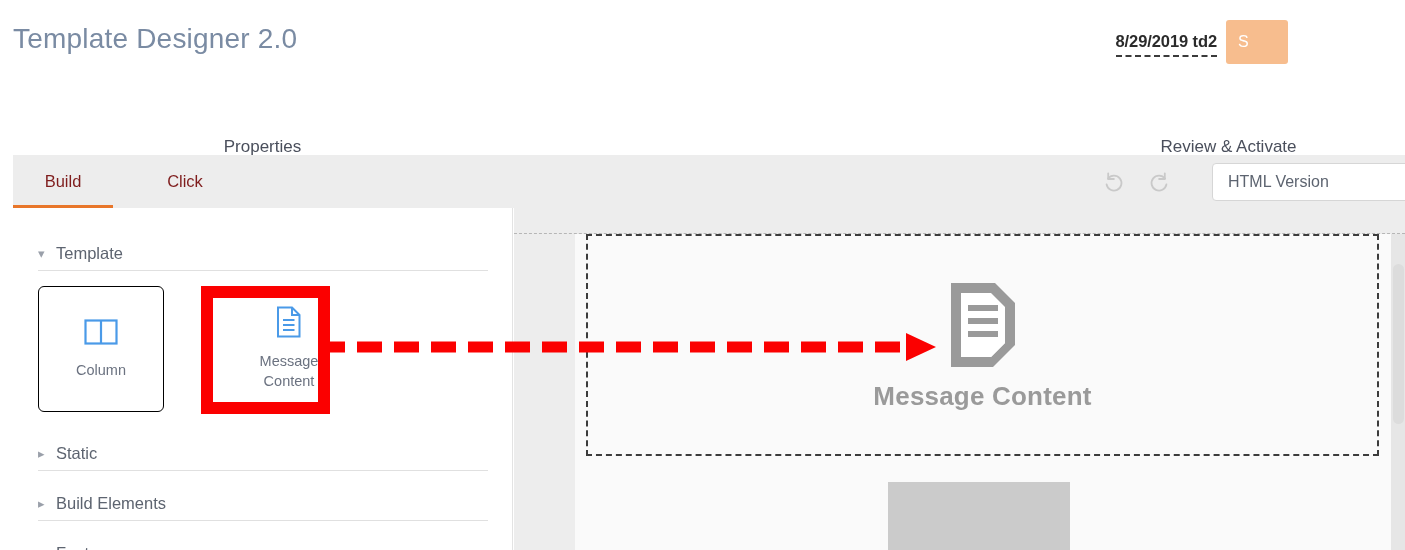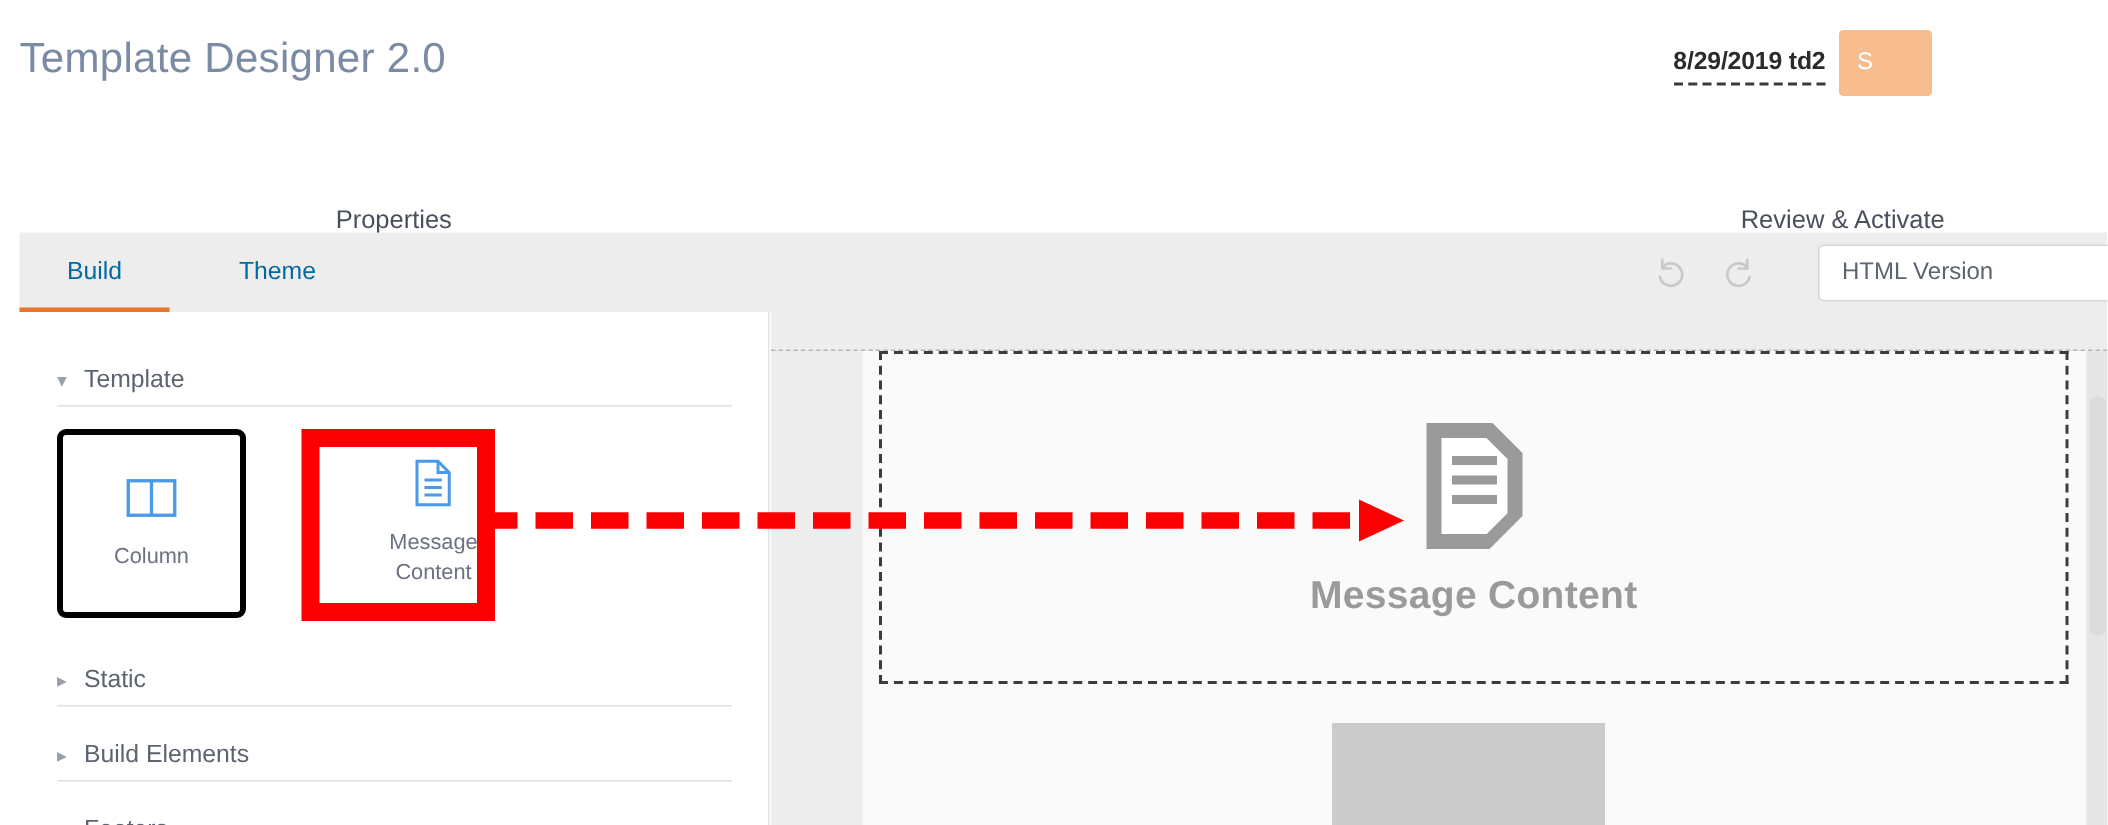--- a/index.html
+++ b/index.html
@@ -102,21 +102,21 @@
     background: #ededed;
   }
   .subtab {
     position: absolute;
     top: 0; height: 53px;
     box-sizing: border-box;
     display: flex;
     align-items: center;
     justify-content: center;
     font-size: 16.5px;
-    color: #0369a1;
+    color: #7f1d1d;
     cursor: pointer;
     user-select: none;
   }
   .subtab.active::after {
     content: "";
     position: absolute;
     left: 0; right: 0; bottom: 0;
     height: 3px;
     background: #e8762a;
   }
@@ -186,21 +186,21 @@
   }
   #section-structure      { top: 28px; }
   #section-headers        { top: 228px; }
   #section-static         { top: 278px; }
   #section-footers        { top: 328px; border-bottom: none; }
 
   .card {
     position: absolute;
     width: 126px; height: 126px;
     background: #ffffff;
-    border: 4px solid #000000;
+    border: 1px solid #000000;
     border-radius: 6px;
     box-sizing: border-box;
     display: flex;
     flex-direction: column;
     align-items: center;
     justify-content: center;
     cursor: grab;
     user-select: none;
   }
   #card-column          { left: 25px; top: 78px; }
@@ -315,21 +315,21 @@
   <button class="save-button">S</button>
 </div>
 
 <div class="maintabs">
   <div class="maintab" id="tab-properties">Properties</div>
   <div class="maintab" id="tab-review">Review &amp; Activate</div>
 </div>
 
 <div class="substrip">
   <div class="subtab active" id="subtab-build">Build</div>
-  <div class="subtab" id="subtab-theme">Theme</div>
+  <div class="subtab" id="subtab-theme">Click</div>
 
   <div class="icon-btn" id="undo-button">
     <svg width="26" height="26" viewBox="0 0 26 26">
       <path d="M7 9.5 A7.5 7.5 0 1 1 5.6 15.5" fill="none" stroke="#c9c9c9" stroke-width="1.8" stroke-linecap="round"></path>
       <path d="M7.2 4.3 L7.2 10 L12.9 10" fill="none" stroke="#c9c9c9" stroke-width="1.8" stroke-linecap="round" stroke-linejoin="round"></path>
     </svg>
   </div>
   <div class="icon-btn" id="redo-button">
     <svg width="26" height="26" viewBox="0 0 26 26">
       <path d="M19 9.5 A7.5 7.5 0 1 0 20.4 15.5" fill="none" stroke="#c9c9c9" stroke-width="1.8" stroke-linecap="round"></path>

